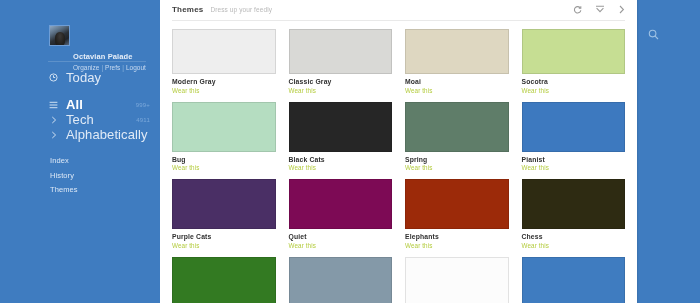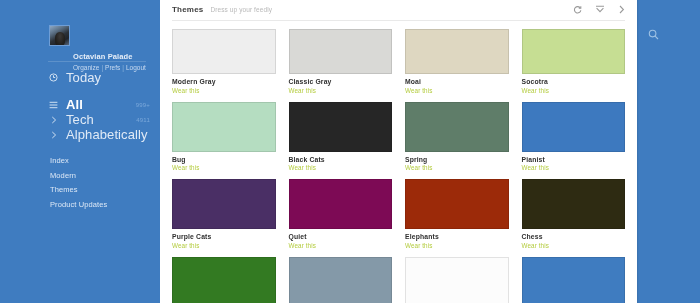--- a/index.html
+++ b/index.html
@@ -195,27 +195,24 @@
         <span class="count"></span>
       </div>
 
     </div>
 
     <div class="nav-links">
       <div class="nav-link">
           <span>Index</span>
         </div>
       <div class="nav-link">
-          <span>Modern</span>
+          <span>History</span>
         </div>
       <div class="nav-link">
           <span>Themes</span>
-        </div>
-      <div class="nav-link">
-          <span>Product Updates</span>
         </div>
     </div>
 
   </div>
 
   <div class="main">
 
     <div class="main-header">
       <span class="main-title">Themes</span>
       <span class="main-subtitle">Dress up your feedly</span>

